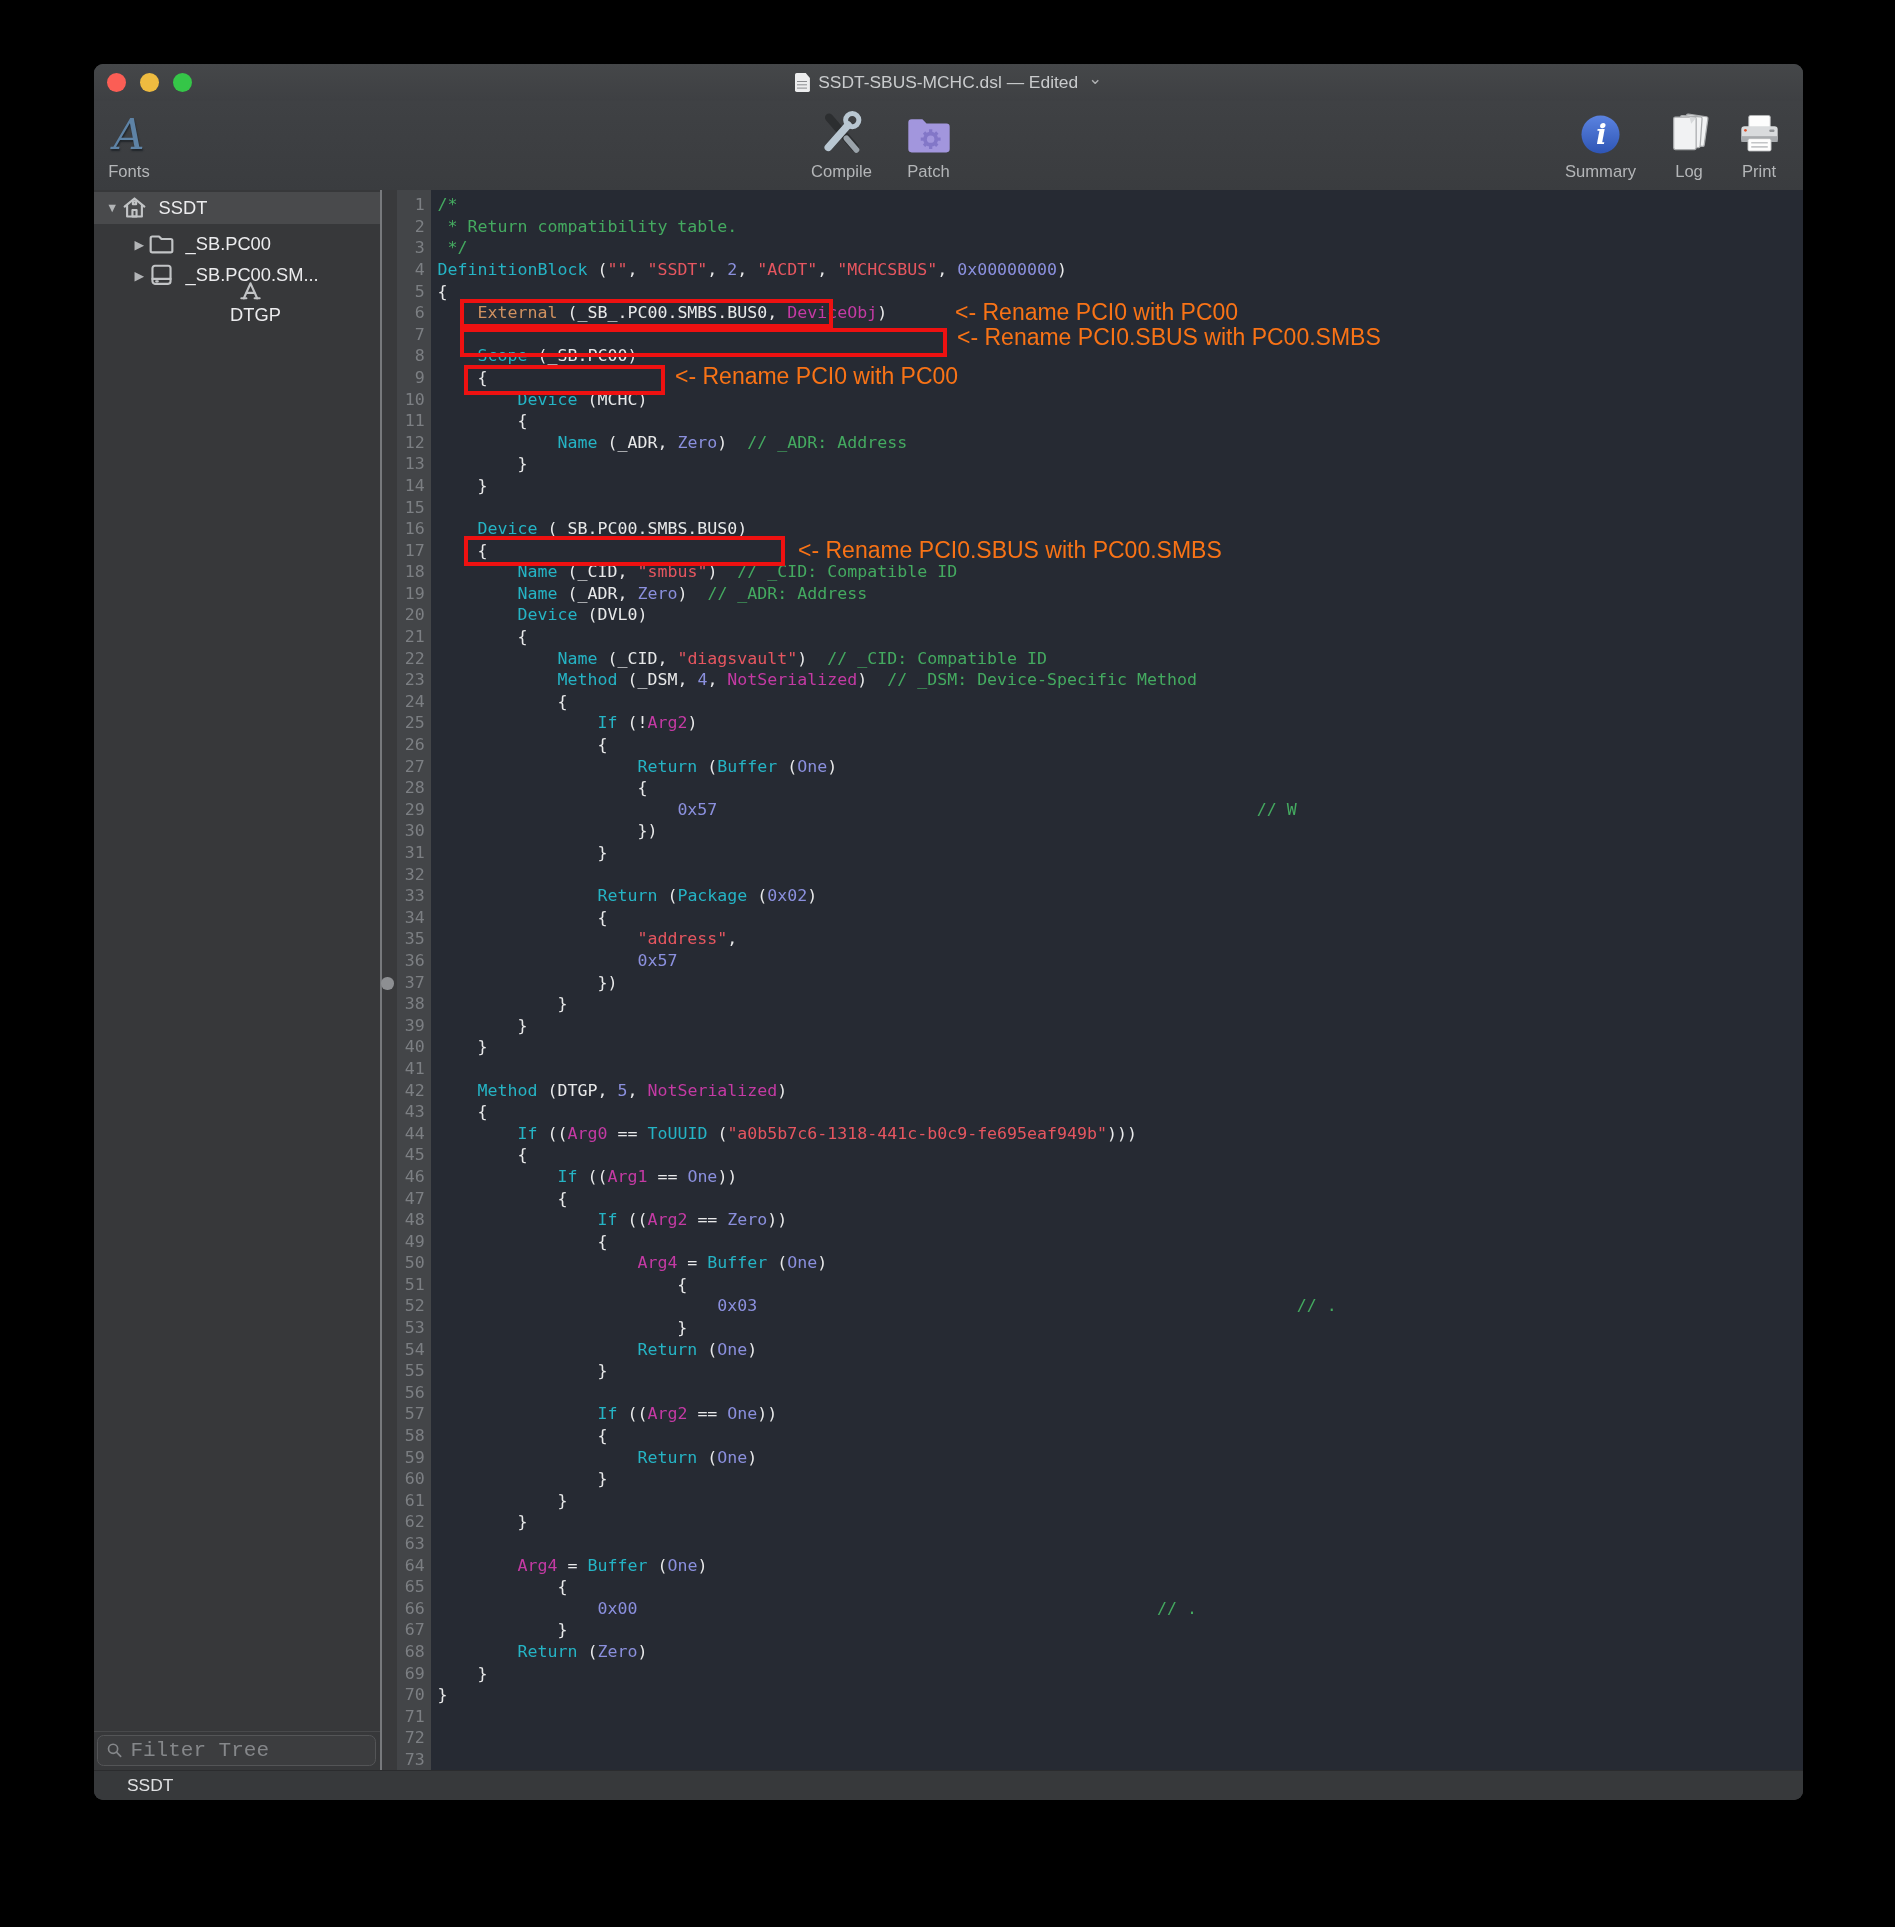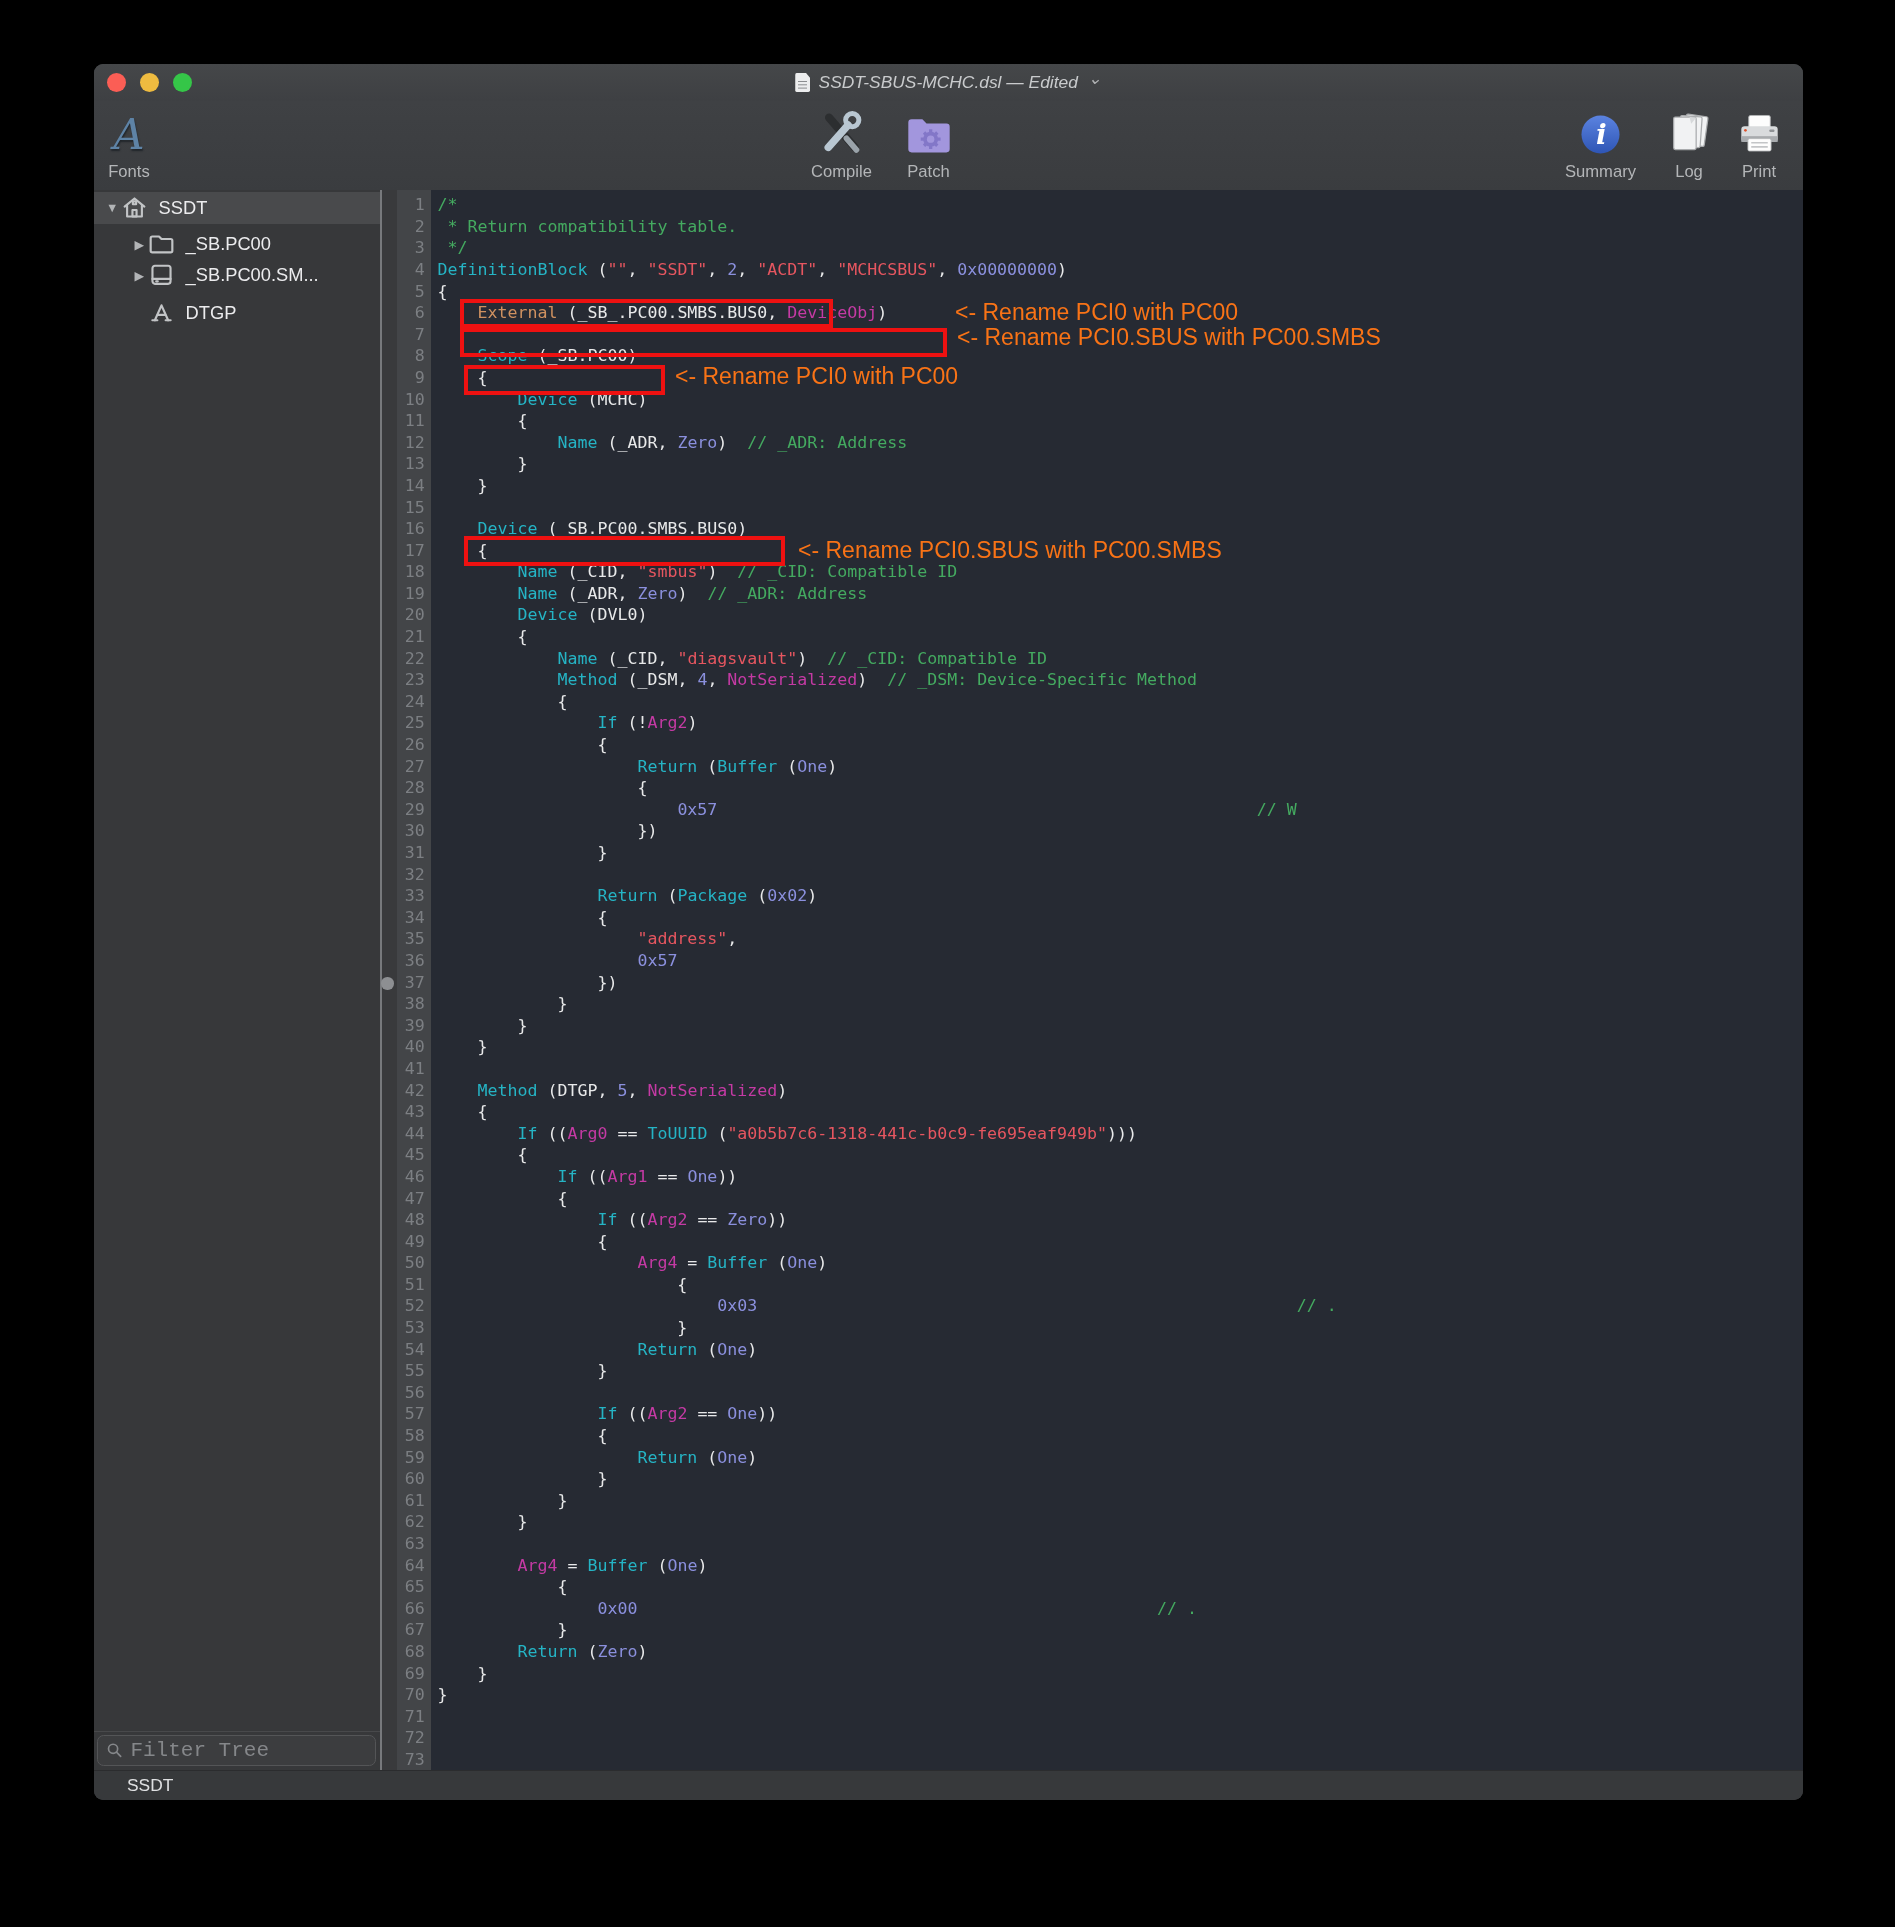--- a/index.html
+++ b/index.html
@@ -6,21 +6,21 @@
     font-family:"Liberation Sans",sans-serif;-webkit-font-smoothing:antialiased;}
   *{box-sizing:border-box;}
   .window{position:absolute;left:94px;top:64px;width:1709px;height:1736px;border-radius:9.1px;
     background:#3e4043;overflow:hidden;}
   
   .titlebar{position:absolute;top:0;left:0;right:0;height:37px;
     background:linear-gradient(#454749,#3e4043);}
   .lights{position:absolute;left:12.5px;top:9.1px;display:flex;gap:14px;}
   .light{width:19px;height:19px;border-radius:50%;}
   .l-red{background:#fb5e55;} .l-yellow{background:#eebb40;} .l-green{background:#35c648;}
-  .titlewrap{position:absolute;left:0;right:0;top:0;height:37px;display:flex;align-items:center;justify-content:center;gap:8.3px;font-style:italic;}
+  .titlewrap{position:absolute;left:0;right:0;top:0;height:37px;display:flex;align-items:center;justify-content:center;gap:8.3px;}
   .doc-icon{width:15px;height:19px;background:#ecedee;border-radius:1.7px;position:relative;
     clip-path:polygon(0 0,72% 0,100% 26%,100% 100%,0 100%);}
   .doc-icon:before{content:"";position:absolute;left:2.5px;top:7.5px;width:9.1px;height:1.7px;background:#8b8d90;box-shadow:0 3.3px 0 #8b8d90,0 6.6px 0 #8b8d90;}
   .title-text{font-size:17.4px;color:#c9cbcd;}
   .title-chevron{font-size:16.6px;color:#aeb0b2;margin-left:1.7px;margin-top:-6.6px;}
   
   .toolbar{position:absolute;top:37px;left:0;right:0;height:90px;background:linear-gradient(#3f4144,#3a3c3f);}
   .tb-item{position:absolute;display:flex;flex-direction:column;align-items:center;justify-content:flex-end;height:83px;top:1.7px;}
   .tb-item .ic{height:55px;display:flex;align-items:center;justify-content:center;}
   .tb-item .lb{font-size:16.6px;color:#b4b6b8;padding-bottom:3.3px;}
@@ -200,21 +200,21 @@
           <span class="tri">▶</span>
           <span class="tree-ic">
             <svg width="23" height="21.6" viewBox="0 0 28 26">
               <rect x="3" y="2" width="22" height="22" rx="3"></rect>
               <line x1="3" y1="18" x2="25" y2="18"></line>
               <line x1="7.5" y1="21" x2="9.5" y2="21"></line>
             </svg>
           </span>
           <span>_SB.PC00.SM...</span>
         </div>
-        <div class="tree-row" style="top: 107px; padding-left: 37px;">
+        <div class="tree-row" style="top: 87px; padding-left: 37px; flex-direction: column;">
           <span class="tri"></span>
           <span class="tree-ic">
             <svg width="25" height="21.6" viewBox="0 0 30 26">
               <path d="M7 22 L15 4 L23 22"></path>
               <path d="M10.5 15.5 L19.5 15.5"></path>
               <path d="M4 22 L10 22 M20 22 L26 22"></path>
             </svg>
           </span>
           <span>DTGP</span>
         </div>

